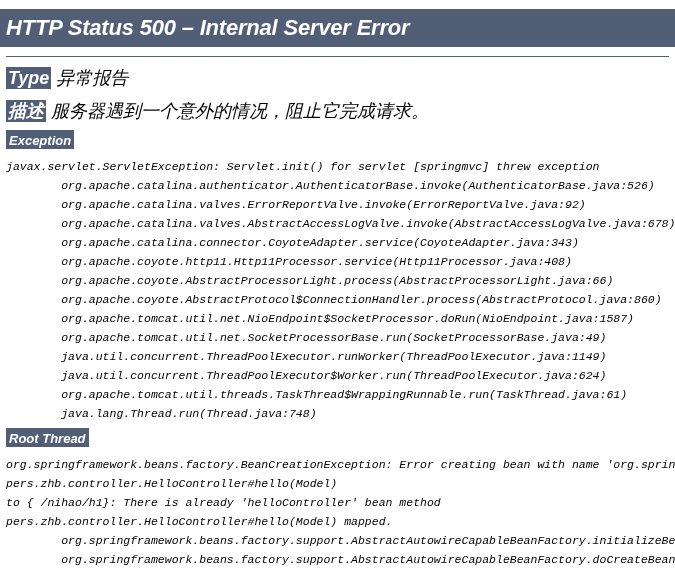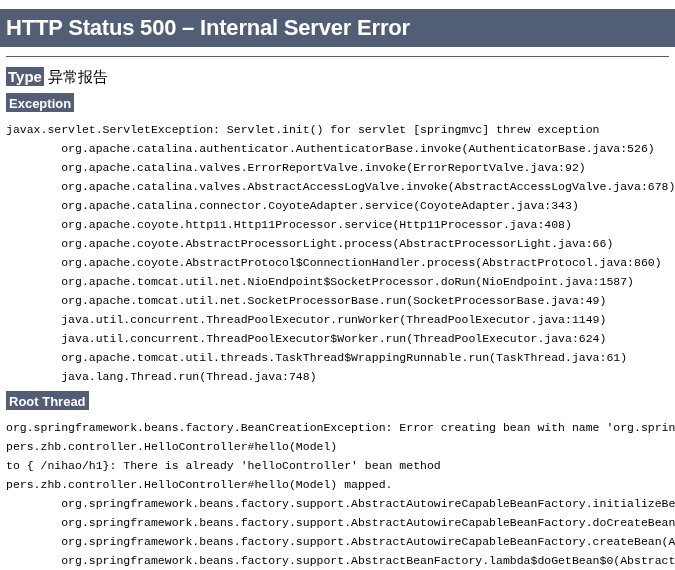--- a/index.html
+++ b/index.html
@@ -12,20 +12,21 @@
     height: 570px;
     overflow: hidden;
     font-family: "Liberation Sans", sans-serif;
     color: #000000;
   }
   .page {
     width: 675px;
     height: 570px;
     overflow: hidden;
     position: relative;
+    font-style: italic;
   }
 
   
   .status-header {
     background: #525D76;
     color: #ffffff;
     font-size: 22px;
     font-weight: bold;
     line-height: 1.25;
     padding: 5px 0 5px 6px;
@@ -35,21 +36,21 @@
   }
   .rule {
     border: none;
     border-top: 1px solid #525D76;
     margin: 9px 6px 10px 6px;
     height: 0;
   }
 
   
   .meta {
-    font-size: 15px;
+    font-size: 18px;
     line-height: 1.3;
     margin: 0 0 10px 6px;
     white-space: nowrap;
   }
   .meta .tag {
     background: #525D76;
     color: #ffffff;
     font-weight: bold;
     padding: 1px 2px 1px 2px;
   }
@@ -92,20 +93,24 @@
   <div class="status-header">HTTP Status 500 – Internal Server Error</div>
 
   <hr class="rule">
 
   <p class="meta">
     <span class="tag">Type</span>
     <span class="val">异常报告</span>
   </p>
 
 
+  <p class="meta">
+    <span class="tag">描述</span>
+    <span class="val">服务器遇到一个意外的情况，阻止它完成请求。</span>
+  </p>
 
   <div class="section-head">
     <span class="tag">Exception</span>
   </div>
 
   <pre class="trace">javax.servlet.ServletException: Servlet.init() for servlet [springmvc] threw exception
         org.apache.catalina.authenticator.AuthenticatorBase.invoke(AuthenticatorBase.java:526)
         org.apache.catalina.valves.ErrorReportValve.invoke(ErrorReportValve.java:92)
         org.apache.catalina.valves.AbstractAccessLogValve.invoke(AbstractAccessLogValve.java:678)
         org.apache.catalina.connector.CoyoteAdapter.service(CoyoteAdapter.java:343)

